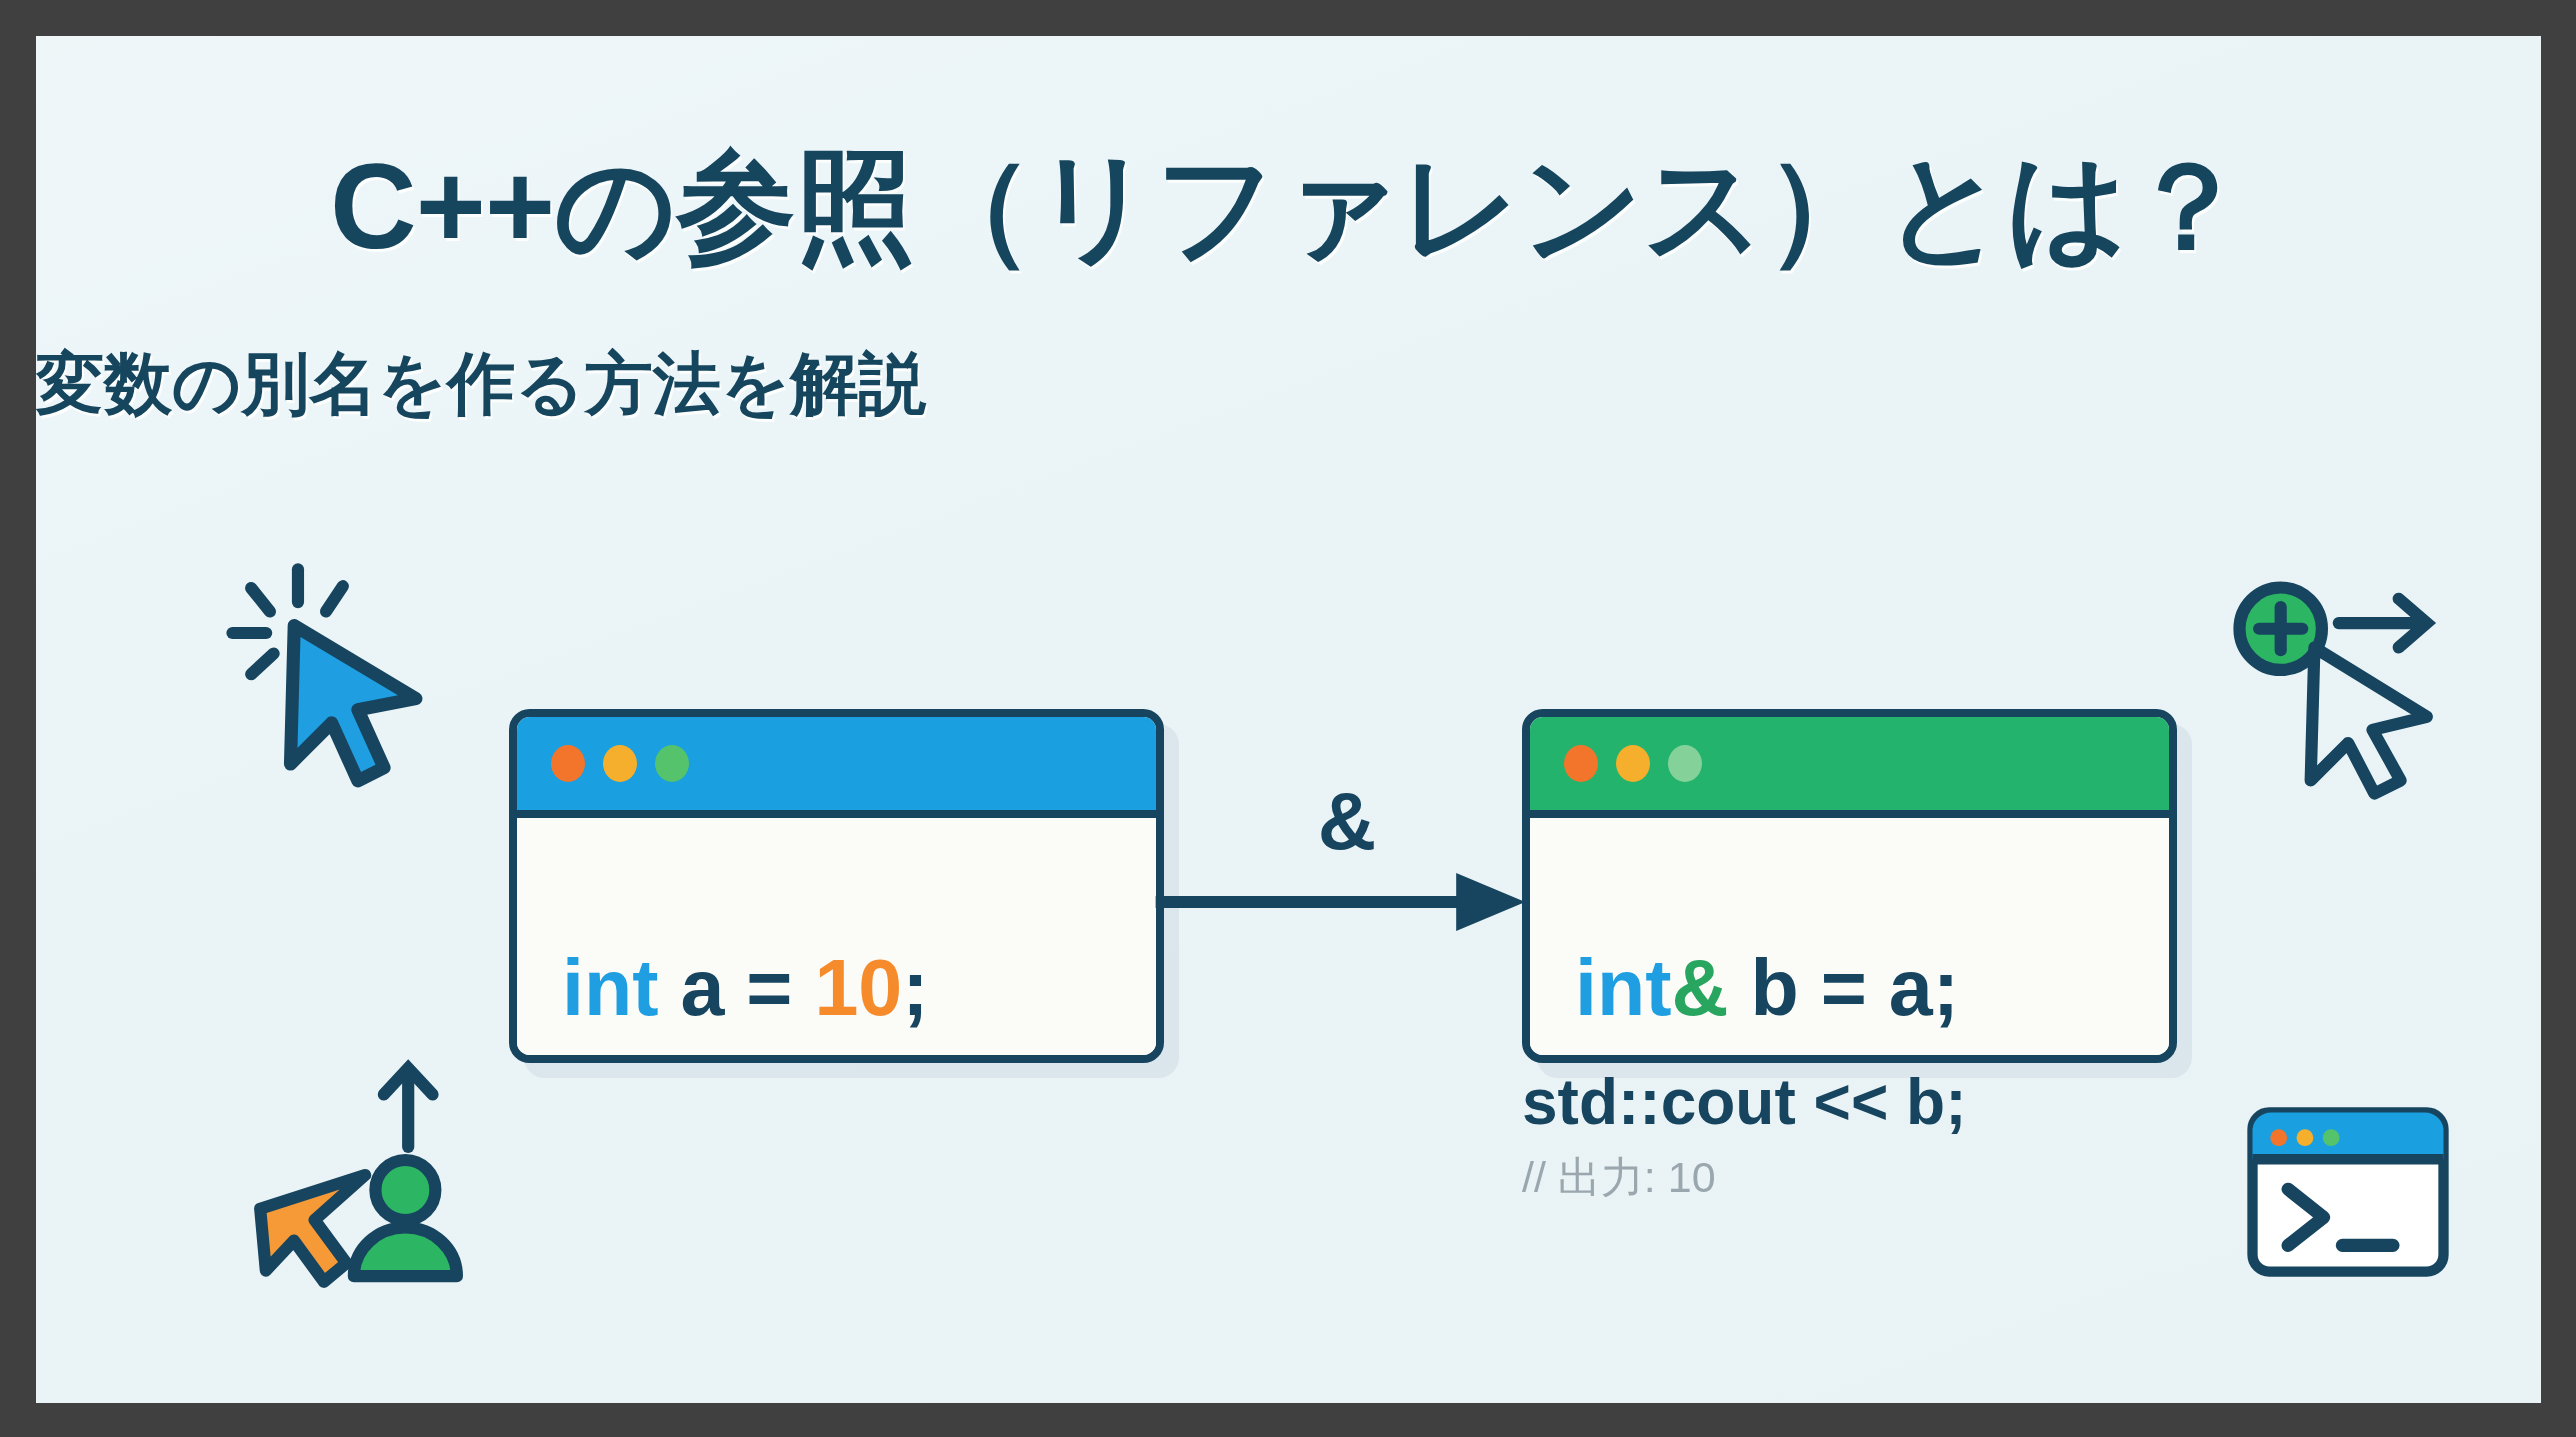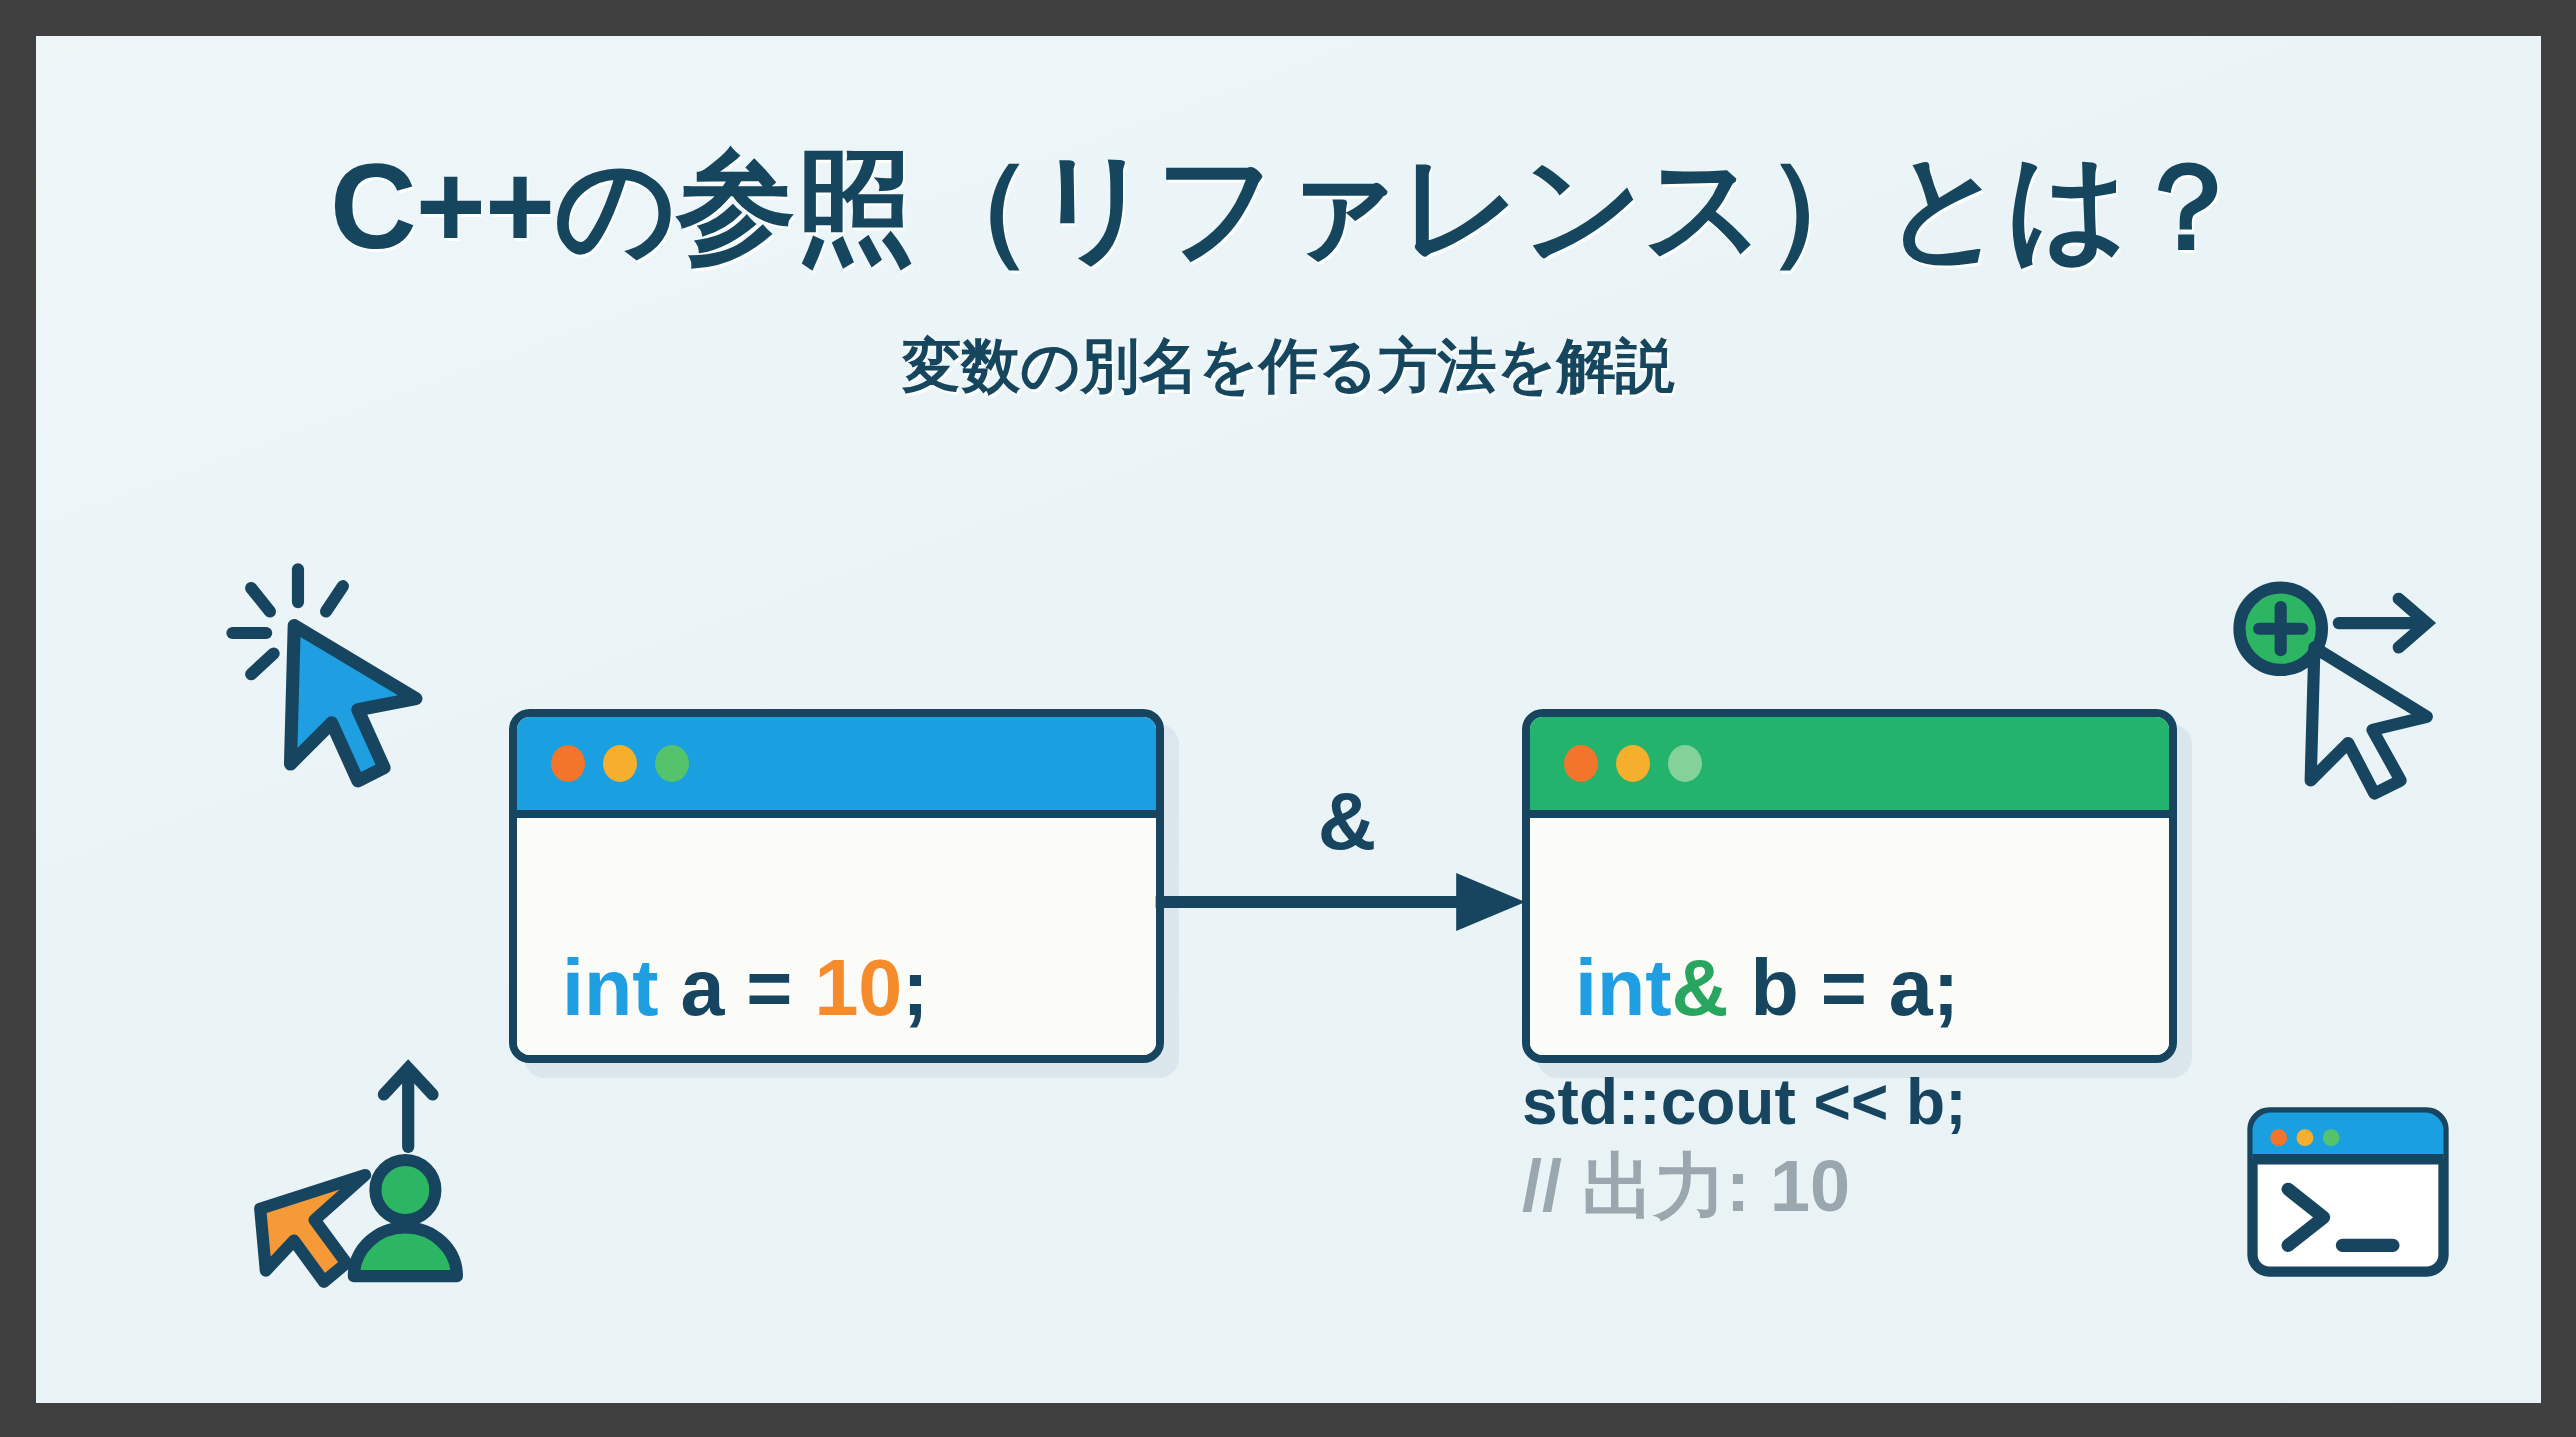--- a/index.html
+++ b/index.html
@@ -33,24 +33,23 @@
     font-weight: 700;
     letter-spacing: -0.9px;
     color: #16455E;
     line-height: 1.0;
     text-shadow: 1.9px 2.8px 0 rgba(255,255,255,0.85);
     white-space: nowrap;
   }
   #page-subtitle {
     position: absolute;
     left: 0;
-    top: 301px;
+    top: 313px;
     width: 2505px;
-    text-align: center;
-    font-size: 59px;
+    font-size: 68px;
     font-weight: 700;
     color: #16455E;
     line-height: 1.0;
     text-shadow: 1.9px 2.8px 0 rgba(255,255,255,0.85);
     white-space: nowrap;
   }
 
   
   .code-window {
     position: absolute;
@@ -135,26 +134,26 @@
     text-align: left;
   }
   #output-line-1 {
     font-size: 64px;
     font-weight: 700;
     color: #17455F;
     line-height: 1.15;
     white-space: nowrap;
   }
   #output-line-2 {
-    font-size: 72px;
-    font-weight: 700;
+    font-size: 43px;
+    font-weight: 400;
     color: #9AA7AE;
     line-height: 1.2;
     white-space: nowrap;
-    margin-top: 3px;
+    margin-top: 12px;
   }
 
   
   .deco { position: absolute; }
   #icon-click-cursor   { left: 157px;  top: 524px;  width: 253px; height: 248px; }
   #icon-user-cursor    { left: 168px;  top: 1006px; width: 281px; height: 281px; }
   #icon-add-cursor     { left: 2181px; top: 529px;  width: 281px; height: 267px; }
   #icon-terminal       { left: 2209px; top: 1067px; width: 206px; height: 178px; }
 </style>
 </head>

